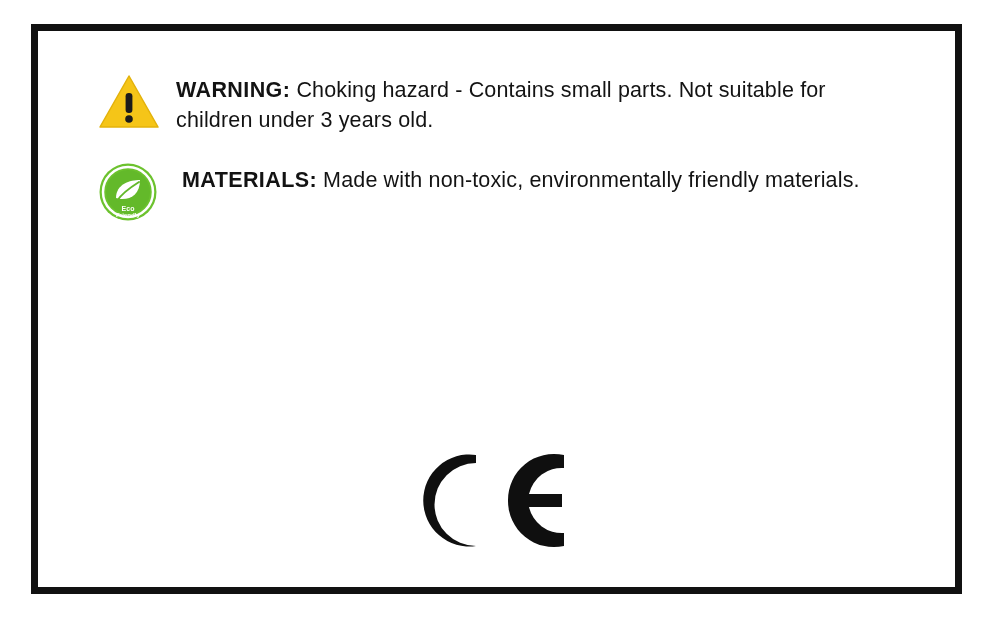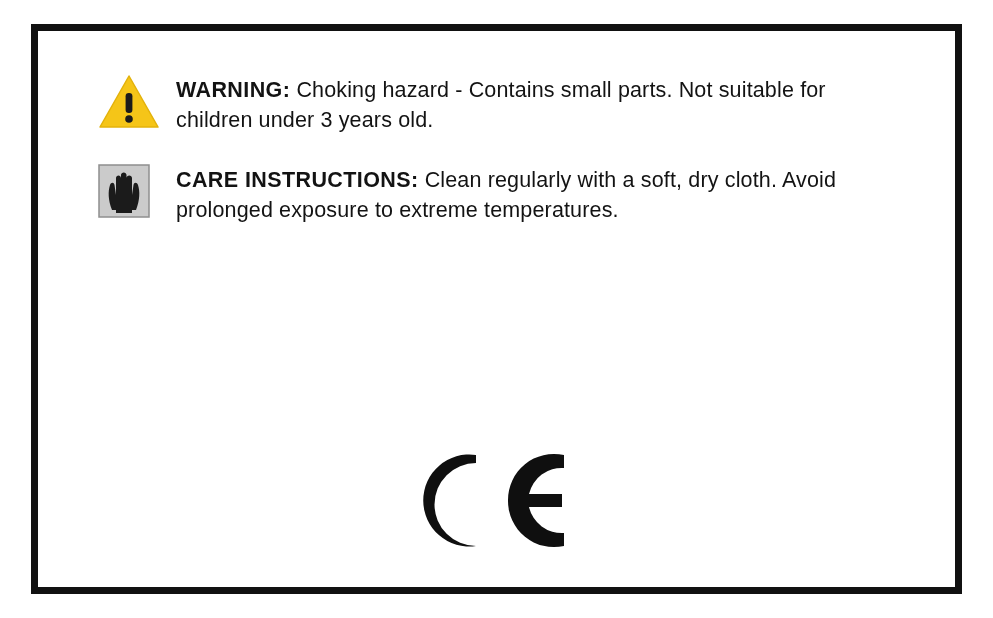--- a/index.html
+++ b/index.html
@@ -105,34 +105,38 @@
           <path d="M31 2 L60 53 L2 53 Z" fill="#F5C518" stroke="#E3B20B" stroke-width="1.5" stroke-linejoin="round"></path>
           <rect x="27.6" y="19" width="6.8" height="20" rx="3.2" fill="#1b1b1b"></rect>
           <circle cx="31" cy="45" r="3.8" fill="#1b1b1b"></circle>
         </svg>
       </div>
       <div class="row-text">
         <b>WARNING:</b><span> Choking hazard - Contains small parts. Not suitable for children under 3 years old.</span>
       </div>
     </div>
 
-
-
-    <div class="row row-care">
+    <div class="row row-materials">
       <div class="row-icon">
-        <svg class="icon-care" viewBox="0 0 52 54" xmlns="http://www.w3.org/2000/svg">
-          <rect x="1" y="1" width="50" height="52" fill="#CBCBCB" stroke="#8f8f8f" stroke-width="1.5"></rect>
-          <path d="M14 46 C10 36 10 27 12 21 C13 18 16 18 16.5 21 L18 31 V14 C18 10.5 23 10.5 23 14 V28 V11 C23 7.5 28.5 7.5 28.5 11 V28 V14 C28.5 10.5 34 10.5 34 14 V31 L35.5 21 C36 18 39 18 40 21 C42 27 42 36 38 46 Z" fill="#1b1b1b"></path>
-          <rect x="18" y="44" width="16" height="5" fill="#1b1b1b"></rect>
+        <svg class="icon-eco" viewBox="0 0 60 60" xmlns="http://www.w3.org/2000/svg">
+          <circle cx="30" cy="30" r="28.5" fill="#6CC22E"></circle>
+          <circle cx="30" cy="30" r="25" fill="none" stroke="#ffffff" stroke-width="2.5"></circle>
+          <circle cx="30" cy="30" r="22" fill="#63B92A"></circle>
+          <path d="M18 36 C18 22 32 18 42 18 C42 32 33 38 22 37 Z" fill="#ffffff"></path>
+          <path d="M19 39 C24 31 33 25 41 20" stroke="#63B92A" stroke-width="2" fill="none" stroke-linecap="round"></path>
+          <text x="30" y="49" text-anchor="middle" font-family="Liberation Sans, sans-serif" font-size="7" font-weight="bold" fill="#ffffff">Eco</text>
+          <text x="30" y="55" text-anchor="middle" font-family="Liberation Sans, sans-serif" font-size="6.2" font-weight="bold" fill="#ffffff">Friendly</text>
         </svg>
       </div>
       <div class="row-text">
-        <b>CARE INSTRUCTIONS:</b><span> Clean regularly with a soft, dry cloth. Avoid prolonged exposure to extreme temperatures.</span>
+        <b>MATERIALS:</b><span> Made with non-toxic, environmentally friendly materials.</span>
       </div>
     </div>
+
+
 
     <div class="ce-wrap">
       <svg class="ce-mark" width="170" height="115" viewBox="0 0 170 115" xmlns="http://www.w3.org/2000/svg">
         <path d="M66 12 A46 46 0 1 0 66 103 A40 40 0 1 1 66 20 Z" fill="#0f0f0f" transform="translate(-2,0)"></path>
         <path d="M96 57.5 A46 46 0 0 1 152 12 L152 25 A33.5 33.5 0 0 0 117 51 L150 51 L150 64 L117 64 A33.5 33.5 0 0 0 152 90 L152 103 A46 46 0 0 1 96 57.5 Z" fill="#0f0f0f"></path>
       </svg>
     </div>
 
   </div>
 </div>

